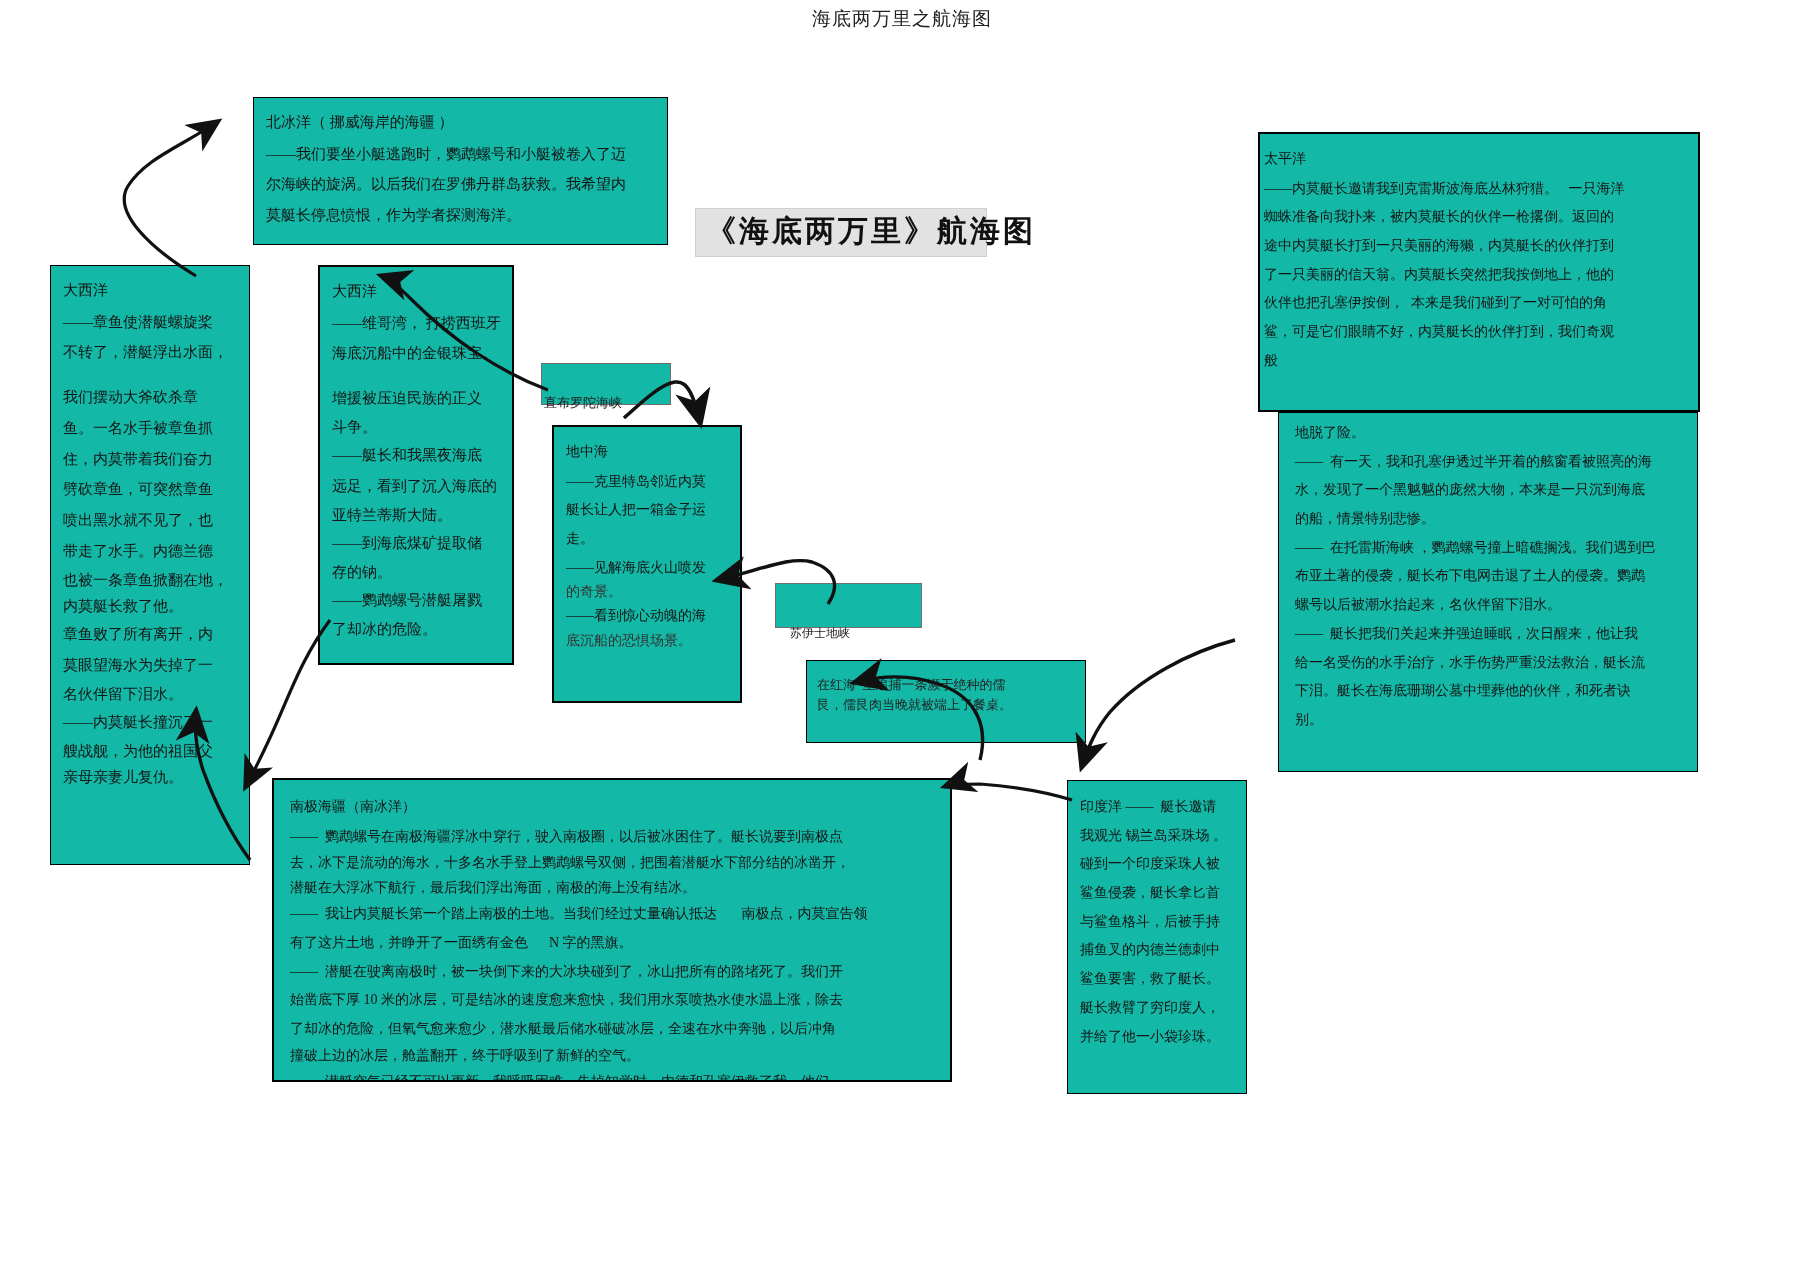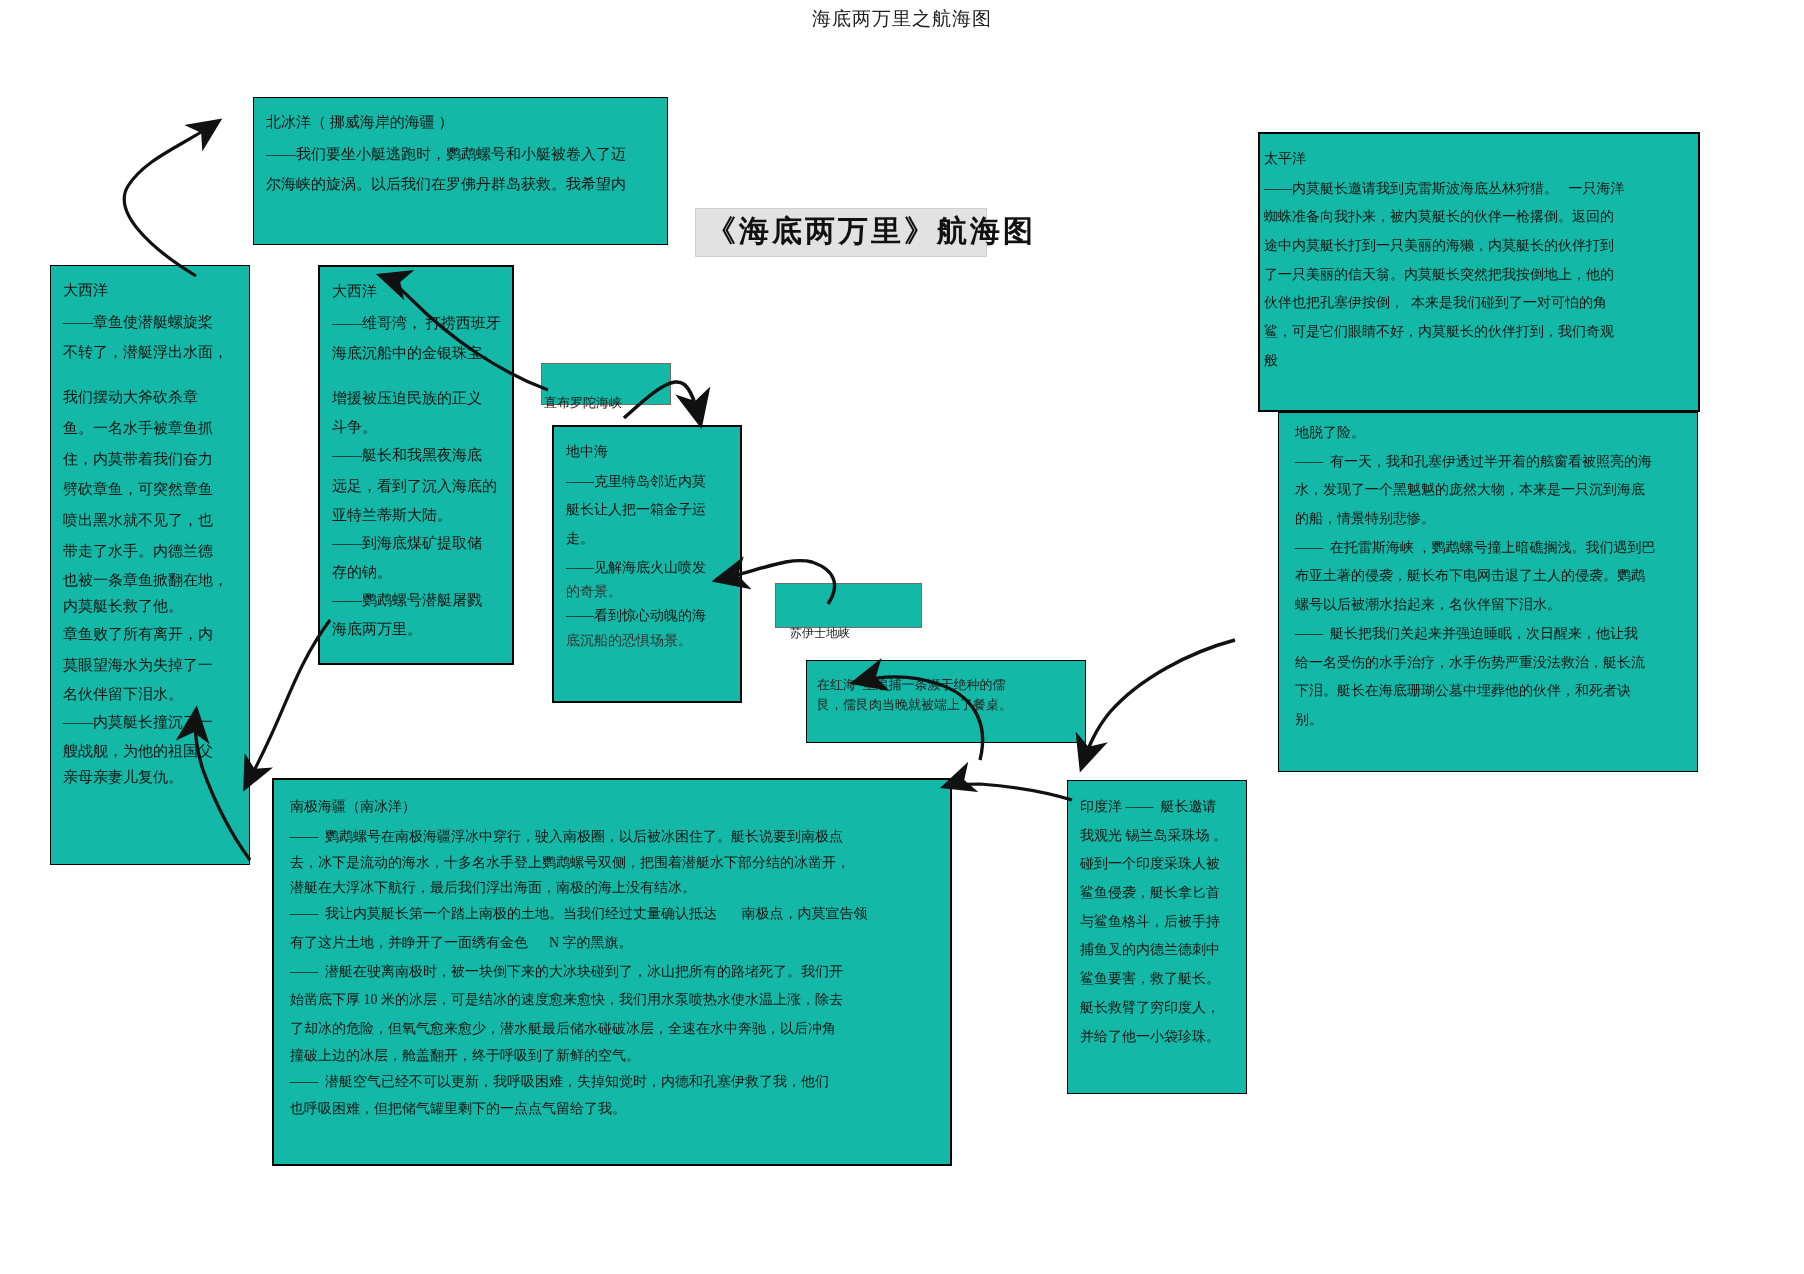--- a/index.html
+++ b/index.html
@@ -125,20 +125,21 @@
     <path d="M1072,800 C1040,790 1008,786 980,784 C960,784 952,784 946,786" stroke="#111" stroke-width="3.2" fill="none" marker-end="url(#ah)"></path>
   </svg>
 
   <div class="title-box" style="left:695px; top:208px; width:270px;">《海底两万里》航海图</div>
 
   <div class="box thin f15" style="left:253px; top:97px; width:415px; height:148px;">
     <div class="inner">
       <div class="bt">北冰洋（ 挪威海岸的海疆 ）</div>
       <div class="bp">——我们要坐小艇逃跑时，鹦鹉螺号和小艇被卷入了迈</div>
       <div class="bp">尔海峡的旋涡。以后我们在罗佛丹群岛获救。我希望内</div>
+      <div class="bp">莫艇长停息愤恨，作为学者探测海洋。</div>
     </div>
   </div>
 
   <div class="box thin f15" style="left:50px; top:265px; width:200px; height:600px;">
     <div class="inner" style="padding:10px 10px 4px 12px;">
       <div class="bt">大西洋</div>
       <div class="bp">——章鱼使潜艇螺旋桨</div>
       <div class="bp">不转了，潜艇浮出水面，</div>
       <div class="spacer"></div>
       <div class="bp">我们摆动大斧砍杀章</div>
@@ -165,21 +166,21 @@
       <div class="bp">海底沉船中的金银珠宝。</div>
       <div class="spacer"></div>
       <div class="bp">增援被压迫民族的正义</div>
       <div class="bp tight">斗争。</div>
       <div class="bp">——艇长和我黑夜海底</div>
       <div class="bp">远足，看到了沉入海底的</div>
       <div class="bp tight">亚特兰蒂斯大陆。</div>
       <div class="bp">——到海底煤矿提取储</div>
       <div class="bp tight">存的钠。</div>
       <div class="bp">——鹦鹉螺号潜艇屠戮</div>
-      <div class="bp tight">海底两万里。</div>
+      <div class="bp tight">了却冰的危险。</div>
     </div>
   </div>
 
   <div class="box thin grayborder" style="left:541px; top:363px; width:130px; height:42px;"></div>
   <div class="label-under" style="left:544px; top:394px;">直布罗陀海峡</div>
 
   <div class="box thick f14" style="left:552px; top:425px; width:190px; height:278px;">
     <div class="inner" style="padding:12px 10px 4px 12px;">
       <div class="bt">地中海</div>
       <div class="bp">——克里特岛邻近内莫</div>
@@ -195,21 +196,21 @@
   <div class="box thin grayborder" style="left:775px; top:583px; width:147px; height:45px;"></div>
   <div class="label-under" style="left:790px; top:625px; font-size:12px;">苏伊士地峡</div>
 
   <div class="box thin f13" style="left:806px; top:660px; width:280px; height:83px;">
     <div class="inner" style="padding:14px 8px 4px 10px;">
       <div class="bp sm">在红海  里追捕一条濒于绝种的儒</div>
       <div class="bp sm">艮，儒艮肉当晚就被端上了餐桌。</div>
     </div>
   </div>
 
-  <div class="box thick f14" style="left:272px; top:778px; width:680px; height:388px;">
+  <div class="box thick f14" style="left:272px; top:778px; width:680px; height:304px;">
     <div class="inner" style="padding:14px 14px 6px 16px;">
       <div class="bt">南极海疆（南冰洋）</div>
       <div class="bp">——  鹦鹉螺号在南极海疆浮冰中穿行，驶入南极圈，以后被冰困住了。艇长说要到南极点</div>
       <div class="bp tight">去，冰下是流动的海水，十多名水手登上鹦鹉螺号双侧，把围着潜艇水下部分结的冰凿开，</div>
       <div class="bp tight">潜艇在大浮冰下航行，最后我们浮出海面，南极的海上没有结冰。</div>
       <div class="bp">——  我让内莫艇长第一个踏上南极的土地。当我们经过丈量确认抵达       南极点，内莫宣告领</div>
       <div class="bp">有了这片土地，并睁开了一面绣有金色      N 字的黑旗。</div>
       <div class="bp">——  潜艇在驶离南极时，被一块倒下来的大冰块碰到了，冰山把所有的路堵死了。我们开</div>
       <div class="bp">始凿底下厚 10 米的冰层，可是结冰的速度愈来愈快，我们用水泵喷热水使水温上涨，除去</div>
       <div class="bp">了却冰的危险，但氧气愈来愈少，潜水艇最后储水碰破冰层，全速在水中奔驰，以后冲角</div>

